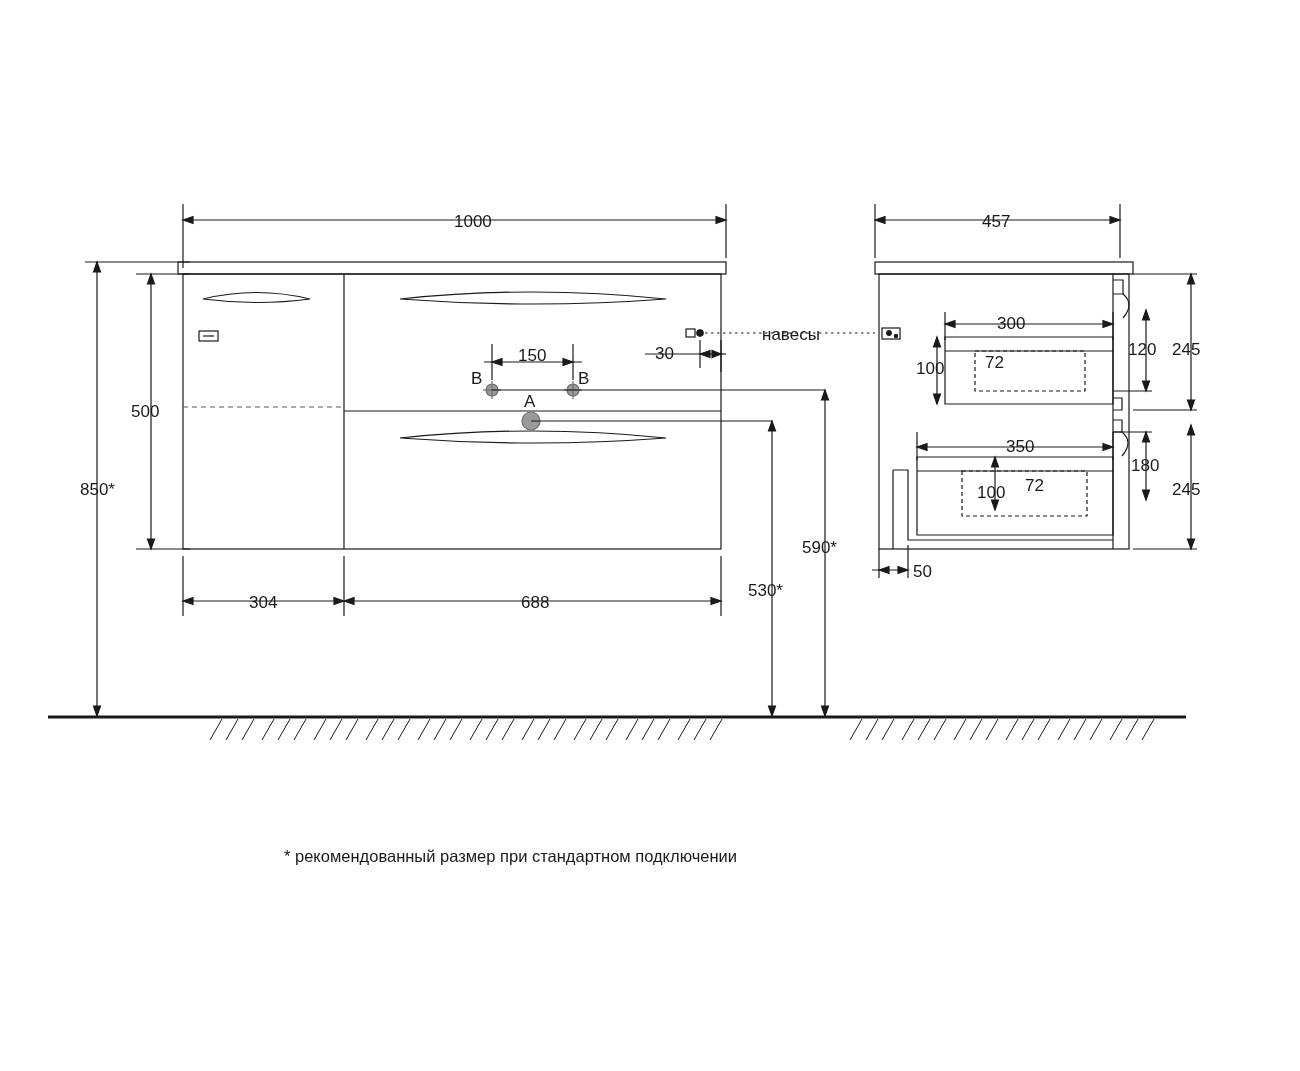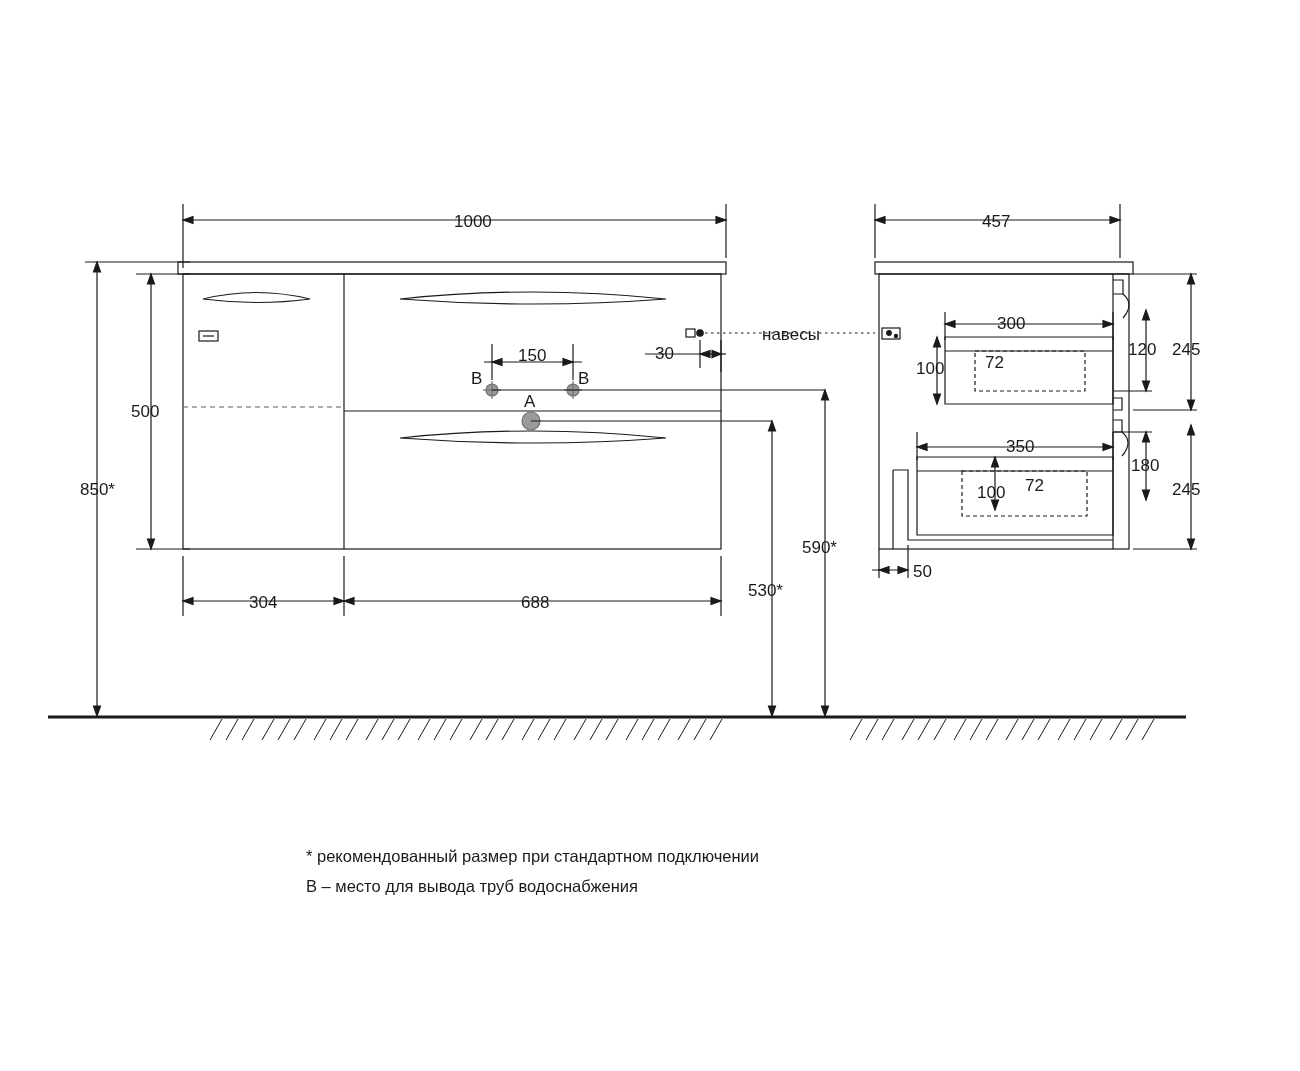--- a/index.html
+++ b/index.html
@@ -21,21 +21,21 @@
     top: 0;
     width: 1300px;
     height: 1071px;
   }
   svg text {
     fill: #1a1a1a;
     font-family: "Liberation Sans", sans-serif;
   }
   .legend {
     position: absolute;
-    left: 306px;
+    left: 284px;
     top: 841px;
     width: 700px;
   }
   .legend div {
     font-size: 16.5px;
     line-height: 30px;
     color: #1a1a1a;
     white-space: nowrap;
   }
 </style>
@@ -374,14 +374,13 @@
     <text x="1172" y="495">245</text>
 
     <text x="913" y="577">50</text>
 
     <text x="982" y="227">457</text>
   </g>
 </svg>
 
 <div class="legend">
   <div>* рекомендованный размер при стандартном подключении</div>
-  <div>B – место для вывода труб водоснабжения</div>
 </div>
 
 </body></html>

